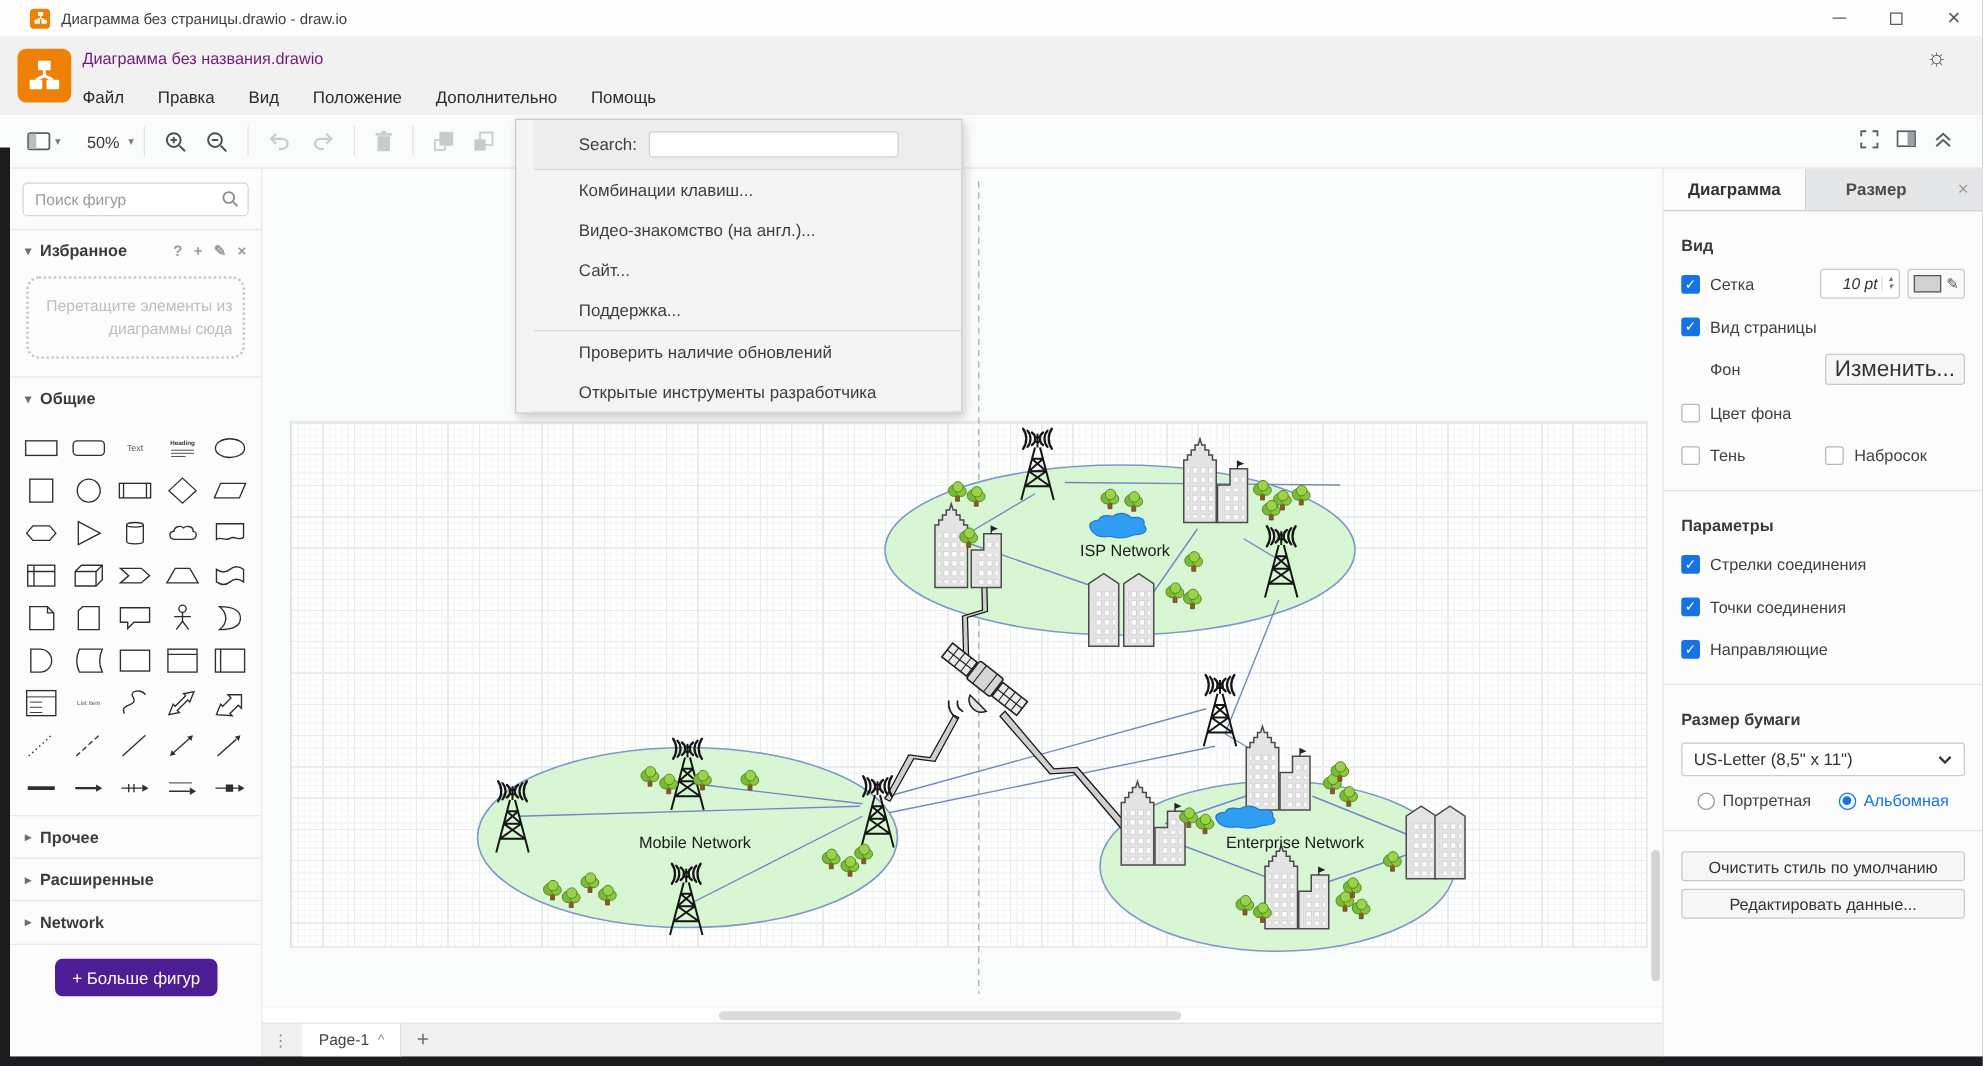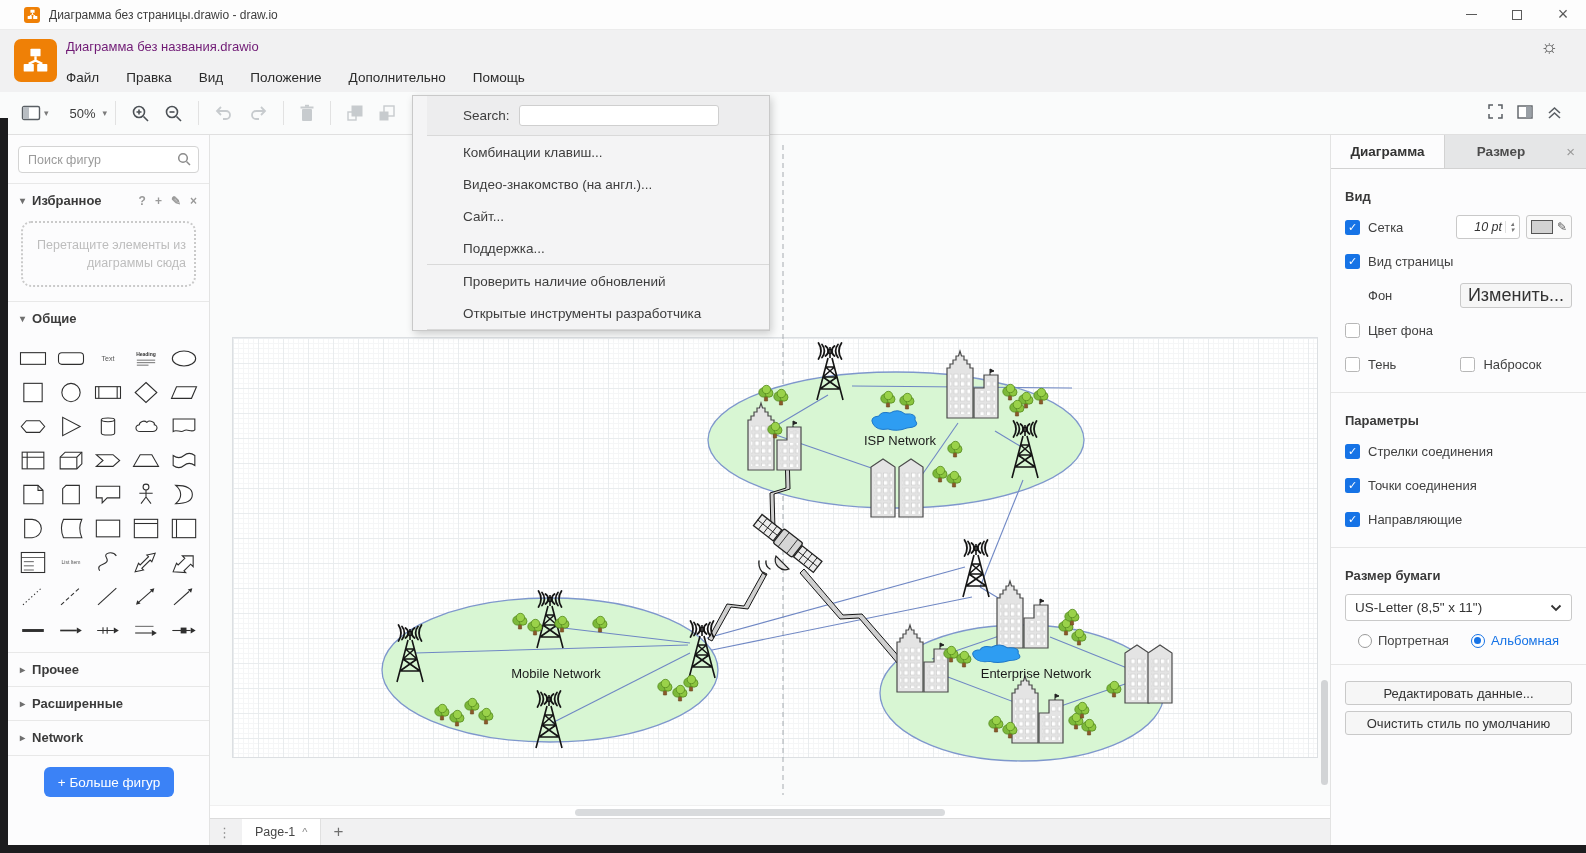--- a/index.html
+++ b/index.html
@@ -55,21 +55,21 @@
   .sb-sep { height:1px; background:#e8e8e8; }
   .sb-sect { display:flex; align-items:center; padding:9px 12px; font-size:13px; font-weight:bold; color:#3b3b3b; }
   .sb-sect .tri { color:#6f6f6f; font-size:10px; margin-right:7px; }
   .fav-icons { margin-left:auto; display:flex; gap:9px; color:#9a9a9a; font-size:12px; }
   .dropzone { margin:4px 13px 14px 13px; border:2px dotted #cacaca; border-radius:10px; padding:13px 8px;
               text-align:right; font-size:12.5px; color:#bdbdbd; line-height:1.45; }
   .shape-grid { display:grid; grid-template-columns:repeat(5,1fr); padding:4px 6px 8px 6px; row-gap:1px; }
   .shape-cell { height:33px; display:flex; align-items:flex-end; justify-content:center; }
   .shape-cell svg { width:30px; height:27px; stroke:#2f2f2f; fill:#fff; stroke-width:1.3; }
   .sb-collapsed { border-top:1px solid #e8e8e8; }
-  .more-shapes { position:absolute; left:36px; top:632px; width:130px; height:30px; background:#3b82f6;
+  .more-shapes { position:absolute; left:36px; top:632px; width:130px; height:30px; background:#4c1d95;
                  color:#fff; border:none; border-radius:6px; font-size:13.5px; font-family:"Liberation Sans",sans-serif; }
 
   
   .canvas { position:relative; height:670px; background:#fafbfb; overflow:hidden; }
   .page { position:absolute; left:22px; top:202px; width:1086px; height:421px; background:#fff;
           border:1px solid #dcdfe2;
           background-image:
             repeating-linear-gradient(to right, #e9ecee 0 1px, transparent 1px 25px),
             repeating-linear-gradient(to bottom, #e9ecee 0 1px, transparent 1px 25px),
             repeating-linear-gradient(to right, #f5f6f7 0 1px, transparent 1px 5px),
@@ -802,22 +802,22 @@
             <span class="rdot"></span>
             <span>Портретная</span>
           </span>
           <span class="radio">
             <span class="rdot sel"></span>
             <span style="color:#1673e6;">Альбомная</span>
           </span>
         </div>
 
         <div class="rp-div" style="margin-bottom:16px;"></div>
+        <div class="widebtn">Очистить стиль по умолчанию</div>
         <div class="widebtn">Редактировать данные...</div>
-        <div class="widebtn">Очистить стиль по умолчанию</div>
       </div>
     </div>
   </div>
 
   <div class="helpmenu">
     <div class="hm-search">
       <span>Search:</span>
       <input style="">
     </div>
     <div class="hm-div"></div>

